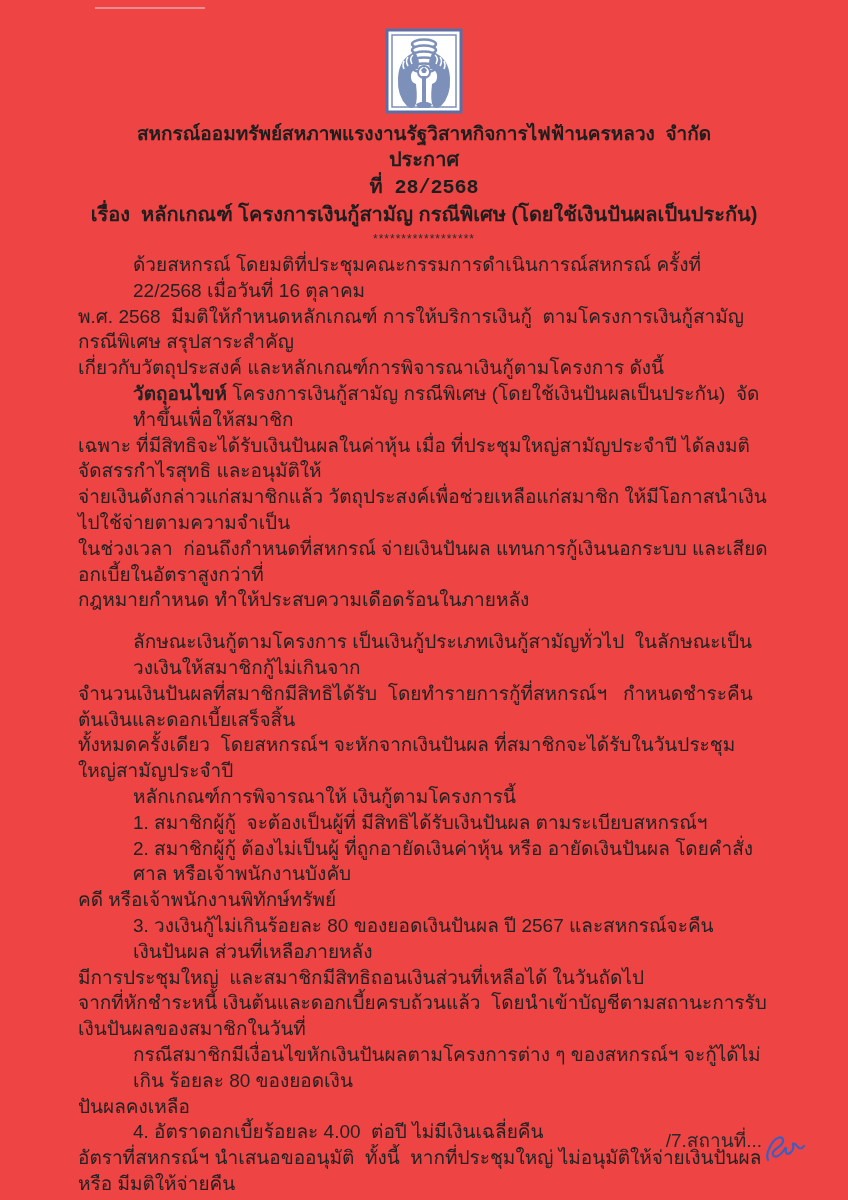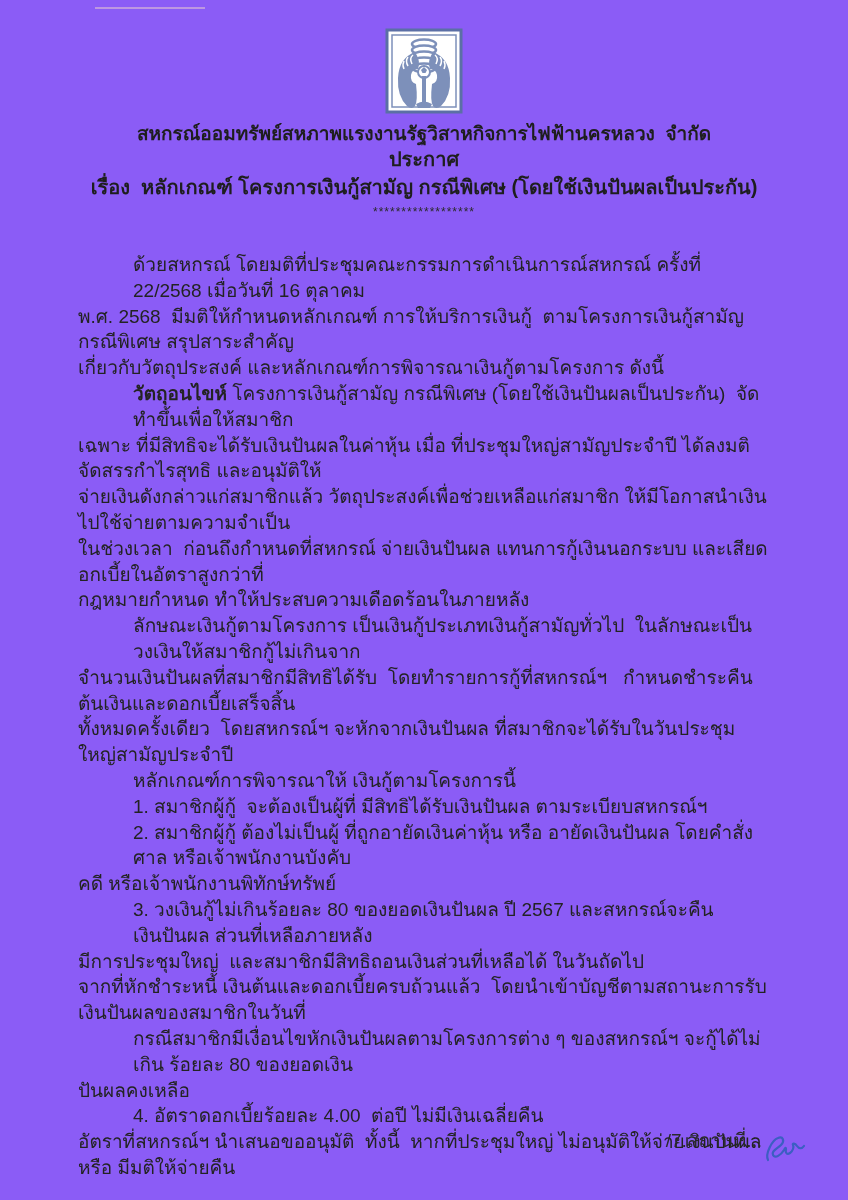--- a/index.html
+++ b/index.html
@@ -1,19 +1,19 @@
 <!DOCTYPE html>
 <html><head>
 <meta charset="utf-8">
 <style>
   html,body{margin:0;padding:0;}
   .page{
     position:relative;
     width:848px;height:1200px;
-    background:#8b5cf6;
+    background:#ef4444;
     font-family:"Liberation Sans","DejaVu Sans",sans-serif;
     color:#222;
     overflow:hidden;
   }
   .scan-line{
     position:absolute;left:95px;top:7px;width:110px;height:2px;
     background:#e8c8d0;opacity:.55;
   }
   .logo-wrap{
     position:absolute;left:0;right:0;top:28px;
@@ -84,34 +84,35 @@
       <path d="M27 36 q-3 -6 1 -9 m-5 11 q-3 -5 0 -9 m-4 12 q-2 -4 0 -8" stroke="#ffffff" stroke-width="1.5" fill="none"></path>
 
       <path d="M48 24 q16 6 17 26 q1 18 -9 28 q-5 4 -8 0 q-3 -5 -1 -22 q6 -2 5 -9 q-1 -6 -7 -6 q-3 -8 3 -17 z" fill="#7d90ba"></path>
       <path d="M51 36 q3 -6 -1 -9 m5 11 q3 -5 0 -9 m4 12 q2 -4 0 -8" stroke="#ffffff" stroke-width="1.5" fill="none"></path>
     </svg>
   </div>
 
   <div class="header-block">
     <div class="h-line h-org">สหกรณ์ออมทรัพย์สหภาพแรงงานรัฐวิสาหกิจการไฟฟ้านครหลวง  จำกัด</div>
     <div class="h-line h-doc">ประกาศ</div>
+    <div class="h-line h-doc">ที่ 28/2568</div>
     <div class="h-line h-subject">เรื่อง  หลักเกณฑ์ โครงการเงินกู้สามัญ กรณีพิเศษ (โดยใช้เงินปันผลเป็นประกัน)</div>
     <div class="h-divider">******************</div>
   </div>
 
   <div class="body-block" id="body-lines">
       <div class="doc-line" style="padding-left: 55px;"><span>ด้วยสหกรณ์ โดยมติที่ประชุมคณะกรรมการดำเนินการณ์สหกรณ์ ครั้งที่ 22/2568 เมื่อวันที่ 16 ตุลาคม</span></div>
       <div class="doc-line"><span>พ.ศ. 2568  มีมติให้กำหนดหลักเกณฑ์ การให้บริการเงินกู้  ตามโครงการเงินกู้สามัญ กรณีพิเศษ สรุปสาระสำคัญ</span></div>
       <div class="doc-line"><span>เกี่ยวกับวัตถุประสงค์ และหลักเกณฑ์การพิจารณาเงินกู้ตามโครงการ ดังนี้</span></div>
       <div class="doc-line" style="padding-left: 55px;"><span class="b">วัตถุอนไขห์</span><span> โครงการเงินกู้สามัญ กรณีพิเศษ (โดยใช้เงินปันผลเป็นประกัน)  จัดทำขึ้นเพื่อให้สมาชิก</span></div>
       <div class="doc-line"><span>เฉพาะ ที่มีสิทธิจะได้รับเงินปันผลในค่าหุ้น เมื่อ ที่ประชุมใหญ่สามัญประจำปี ได้ลงมติจัดสรรกำไรสุทธิ และอนุมัติให้</span></div>
       <div class="doc-line"><span>จ่ายเงินดังกล่าวแก่สมาชิกแล้ว วัตถุประสงค์เพื่อช่วยเหลือแก่สมาชิก ให้มีโอกาสนำเงินไปใช้จ่ายตามความจำเป็น</span></div>
       <div class="doc-line"><span>ในช่วงเวลา  ก่อนถึงกำหนดที่สหกรณ์ จ่ายเงินปันผล แทนการกู้เงินนอกระบบ และเสียดอกเบี้ยในอัตราสูงกว่าที่</span></div>
       <div class="doc-line"><span>กฎหมายกำหนด ทำให้ประสบความเดือดร้อนในภายหลัง</span></div>
-      <div class="doc-line" style="padding-left: 55px;"><span>ลักษณะเงินกู้ตามโครงการ เป็นเงินกู้ประเภทเงินกู้สามัญทั่วไป  ในลักษณะเป็นวงเงินให้สมาชิกกู้ไม่เกินจาก</span></div>
+      <div class="doc-line" style="padding-left: 55px; margin-top: 16px;"><span>ลักษณะเงินกู้ตามโครงการ เป็นเงินกู้ประเภทเงินกู้สามัญทั่วไป  ในลักษณะเป็นวงเงินให้สมาชิกกู้ไม่เกินจาก</span></div>
       <div class="doc-line"><span>จำนวนเงินปันผลที่สมาชิกมีสิทธิได้รับ  โดยทำรายการกู้ที่สหกรณ์ฯ   กำหนดชำระคืนต้นเงินและดอกเบี้ยเสร็จสิ้น</span></div>
       <div class="doc-line"><span>ทั้งหมดครั้งเดียว  โดยสหกรณ์ฯ จะหักจากเงินปันผล ที่สมาชิกจะได้รับในวันประชุมใหญ่สามัญประจำปี</span></div>
       <div class="doc-line" style="padding-left: 55px;"><span>หลักเกณฑ์การพิจารณาให้ เงินกู้ตามโครงการนี้</span></div>
       <div class="doc-line" style="padding-left: 55px;"><span>1. สมาชิกผู้กู้  จะต้องเป็นผู้ที่ มีสิทธิได้รับเงินปันผล ตามระเบียบสหกรณ์ฯ</span></div>
       <div class="doc-line" style="padding-left: 55px;"><span>2. สมาชิกผู้กู้ ต้องไม่เป็นผู้ ที่ถูกอายัดเงินค่าหุ้น หรือ อายัดเงินปันผล โดยคำสั่งศาล หรือเจ้าพนักงานบังคับ</span></div>
       <div class="doc-line"><span>คดี หรือเจ้าพนักงานพิทักษ์ทรัพย์</span></div>
       <div class="doc-line" style="padding-left: 55px;"><span>3. วงเงินกู้ไม่เกินร้อยละ 80 ของยอดเงินปันผล ปี 2567 และสหกรณ์จะคืนเงินปันผล ส่วนที่เหลือภายหลัง</span></div>
       <div class="doc-line"><span>มีการประชุมใหญ่  และสมาชิกมีสิทธิถอนเงินส่วนที่เหลือได้ ในวันถัดไป</span></div>
       <div class="doc-line"><span>จากที่หักชำระหนี้ เงินต้นและดอกเบี้ยครบถ้วนแล้ว  โดยนำเข้าบัญชีตามสถานะการรับเงินปันผลของสมาชิกในวันที่</span></div>
       <div class="doc-line" style="padding-left: 55px;"><span>กรณีสมาชิกมีเงื่อนไขหักเงินปันผลตามโครงการต่าง ๆ ของสหกรณ์ฯ จะกู้ได้ไม่เกิน ร้อยละ 80 ของยอดเงิน</span></div>

